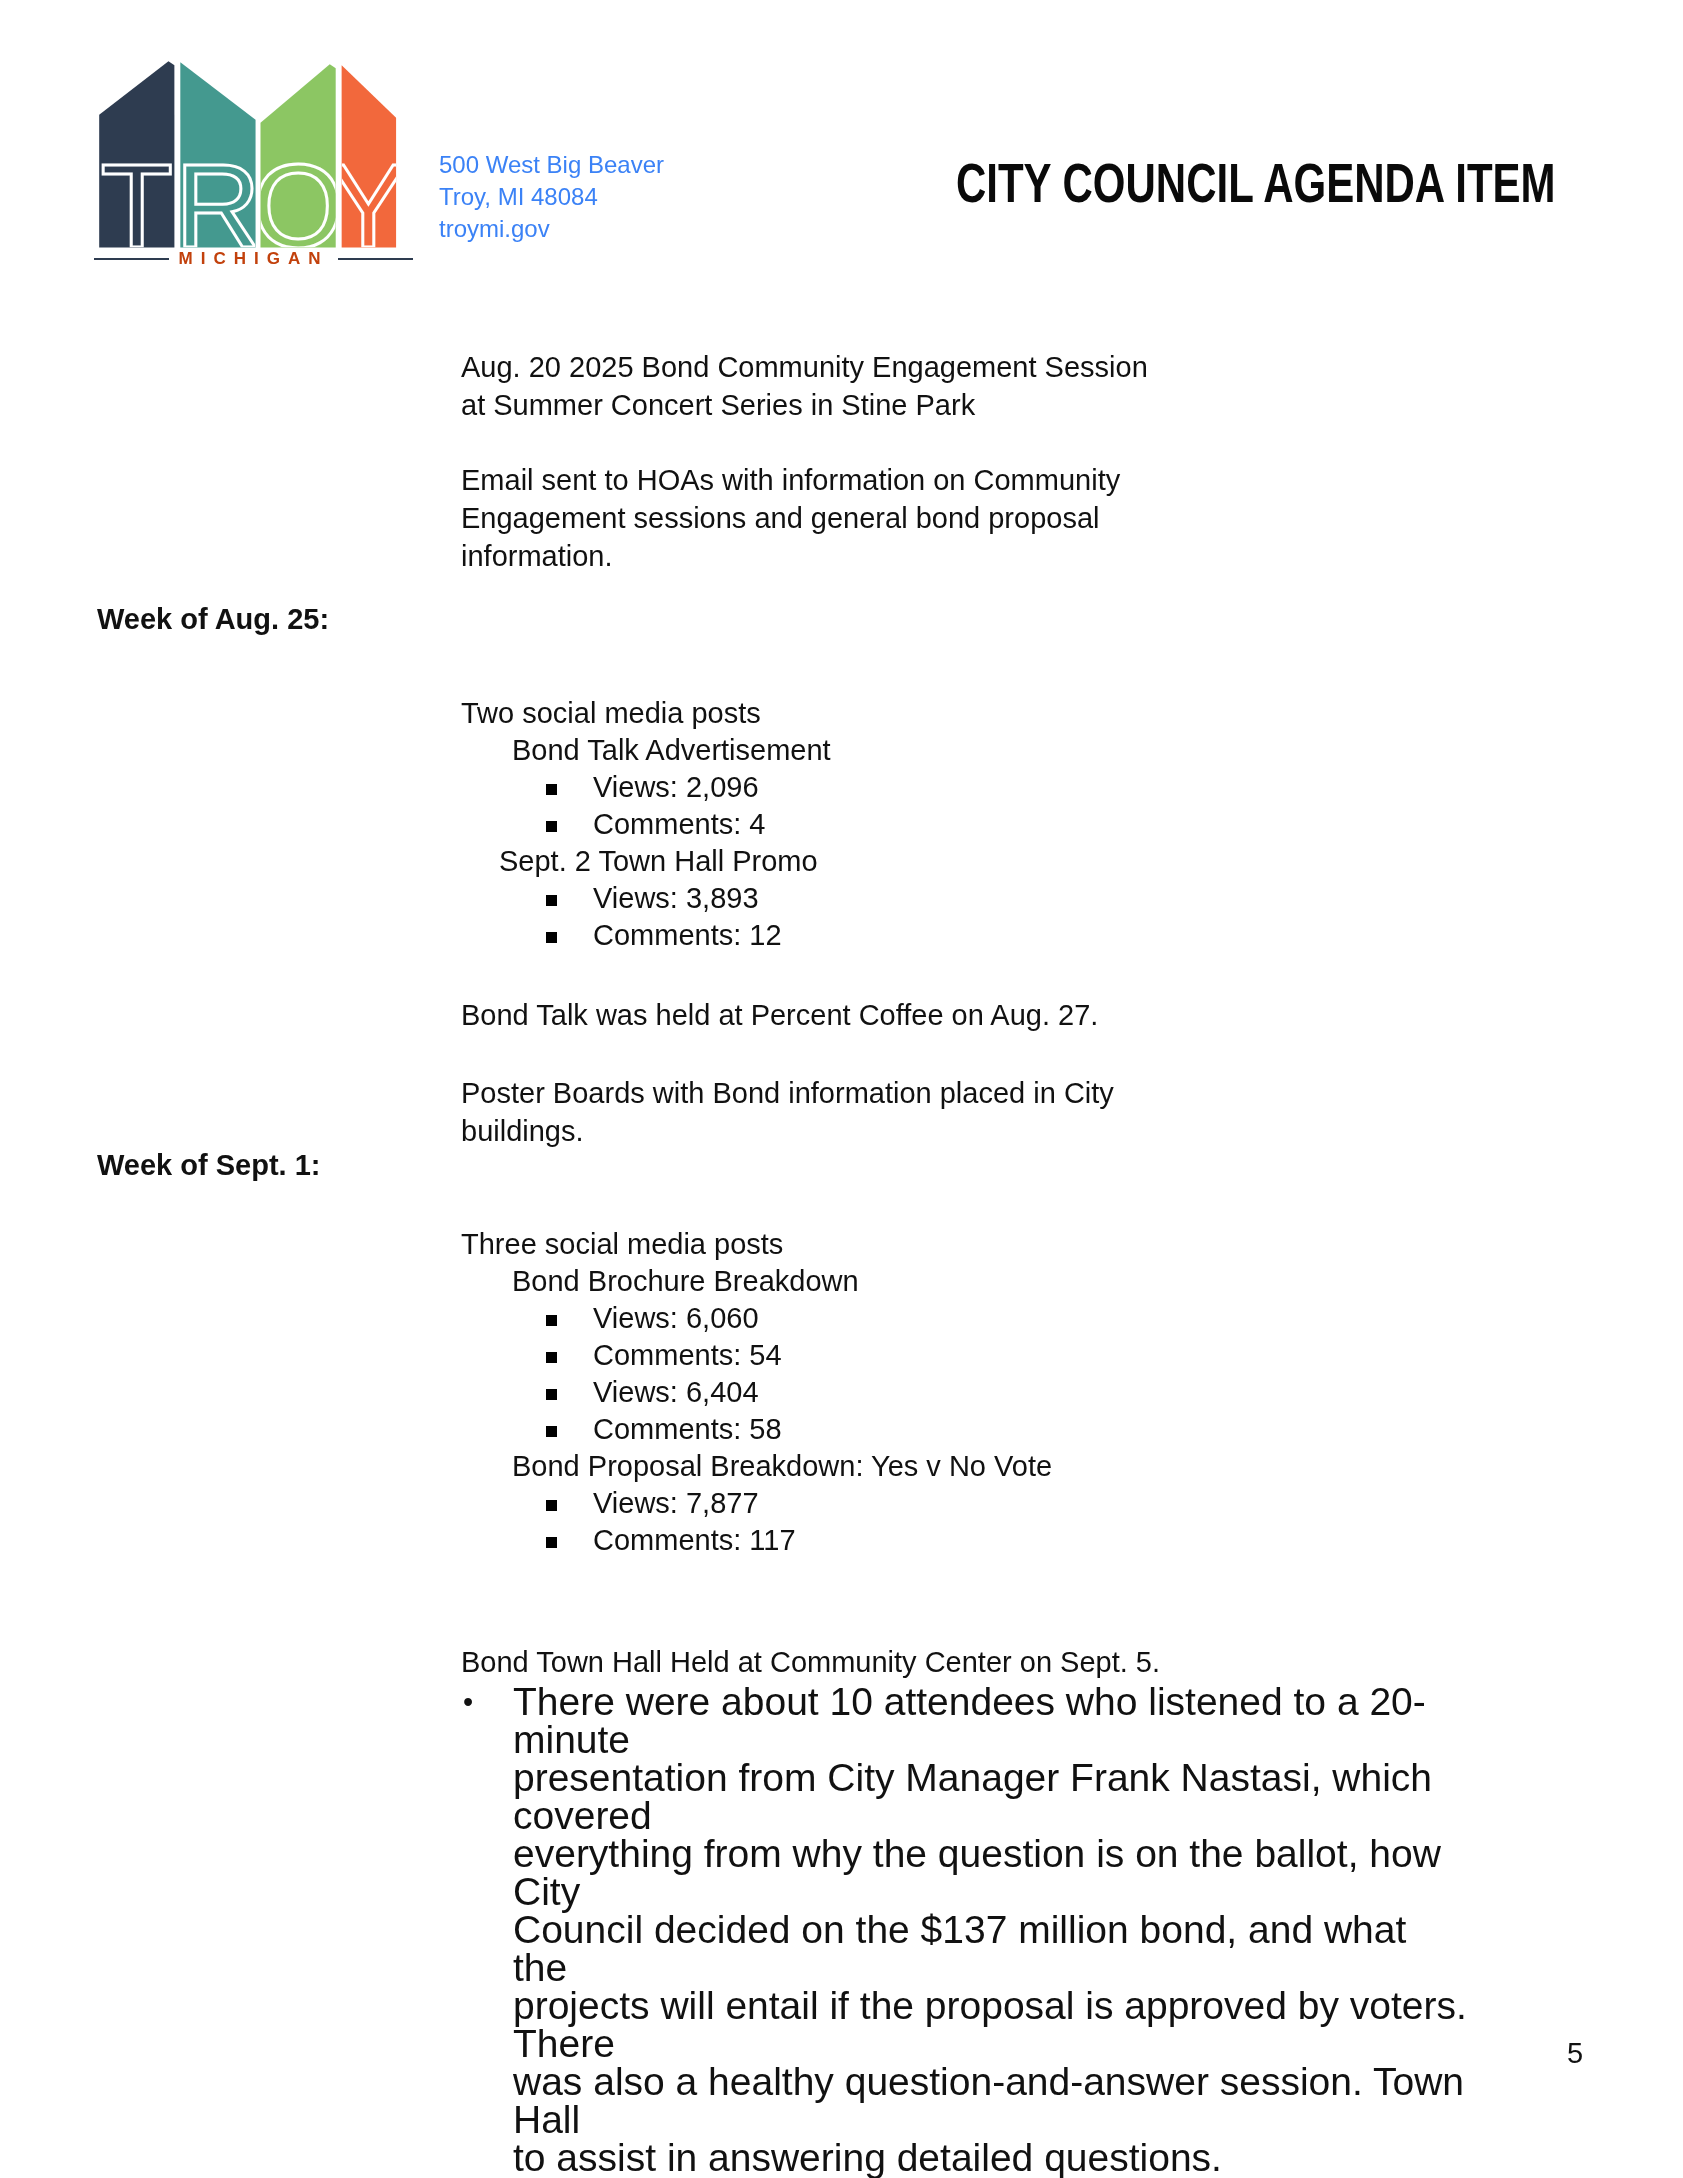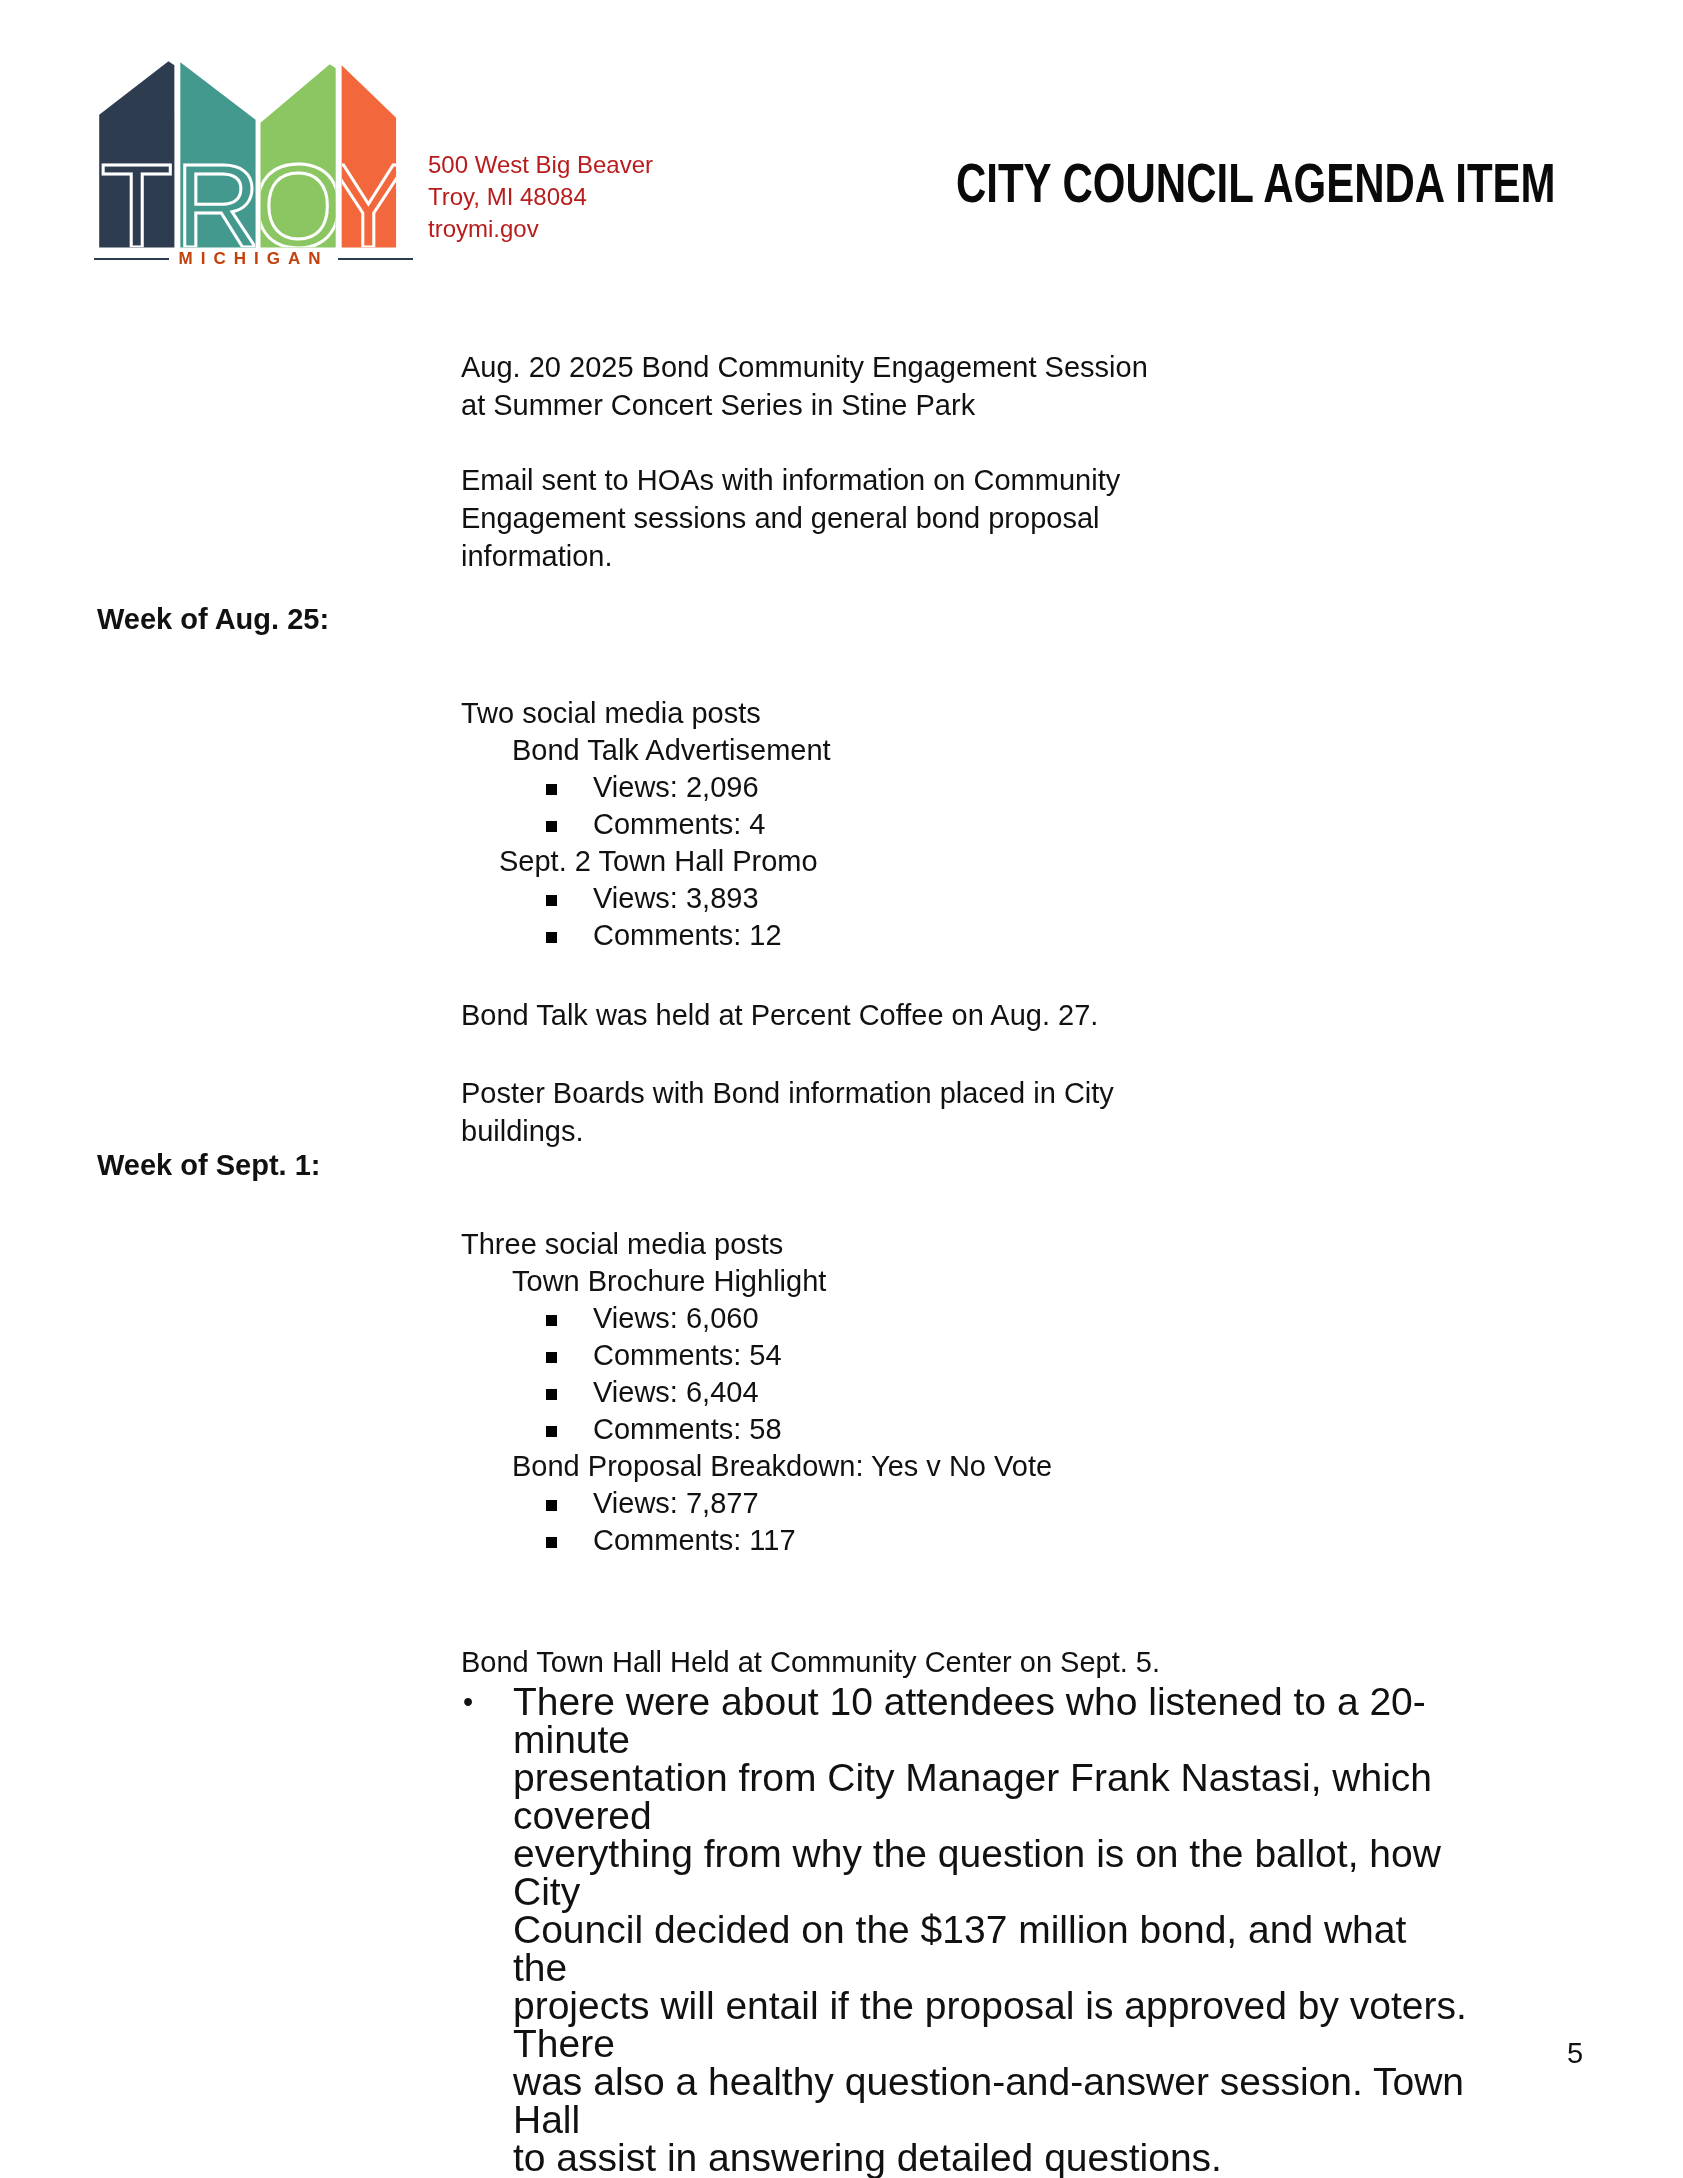--- a/index.html
+++ b/index.html
@@ -18,21 +18,21 @@
   #michigan-row{
     position:absolute;left:94px;top:249px;width:319px;
     display:flex;align-items:center;gap:10px;
   }
   .mline{flex:1;height:2px;background:#2E3C50;}
   #michigan-label{
     font-size:17px;font-weight:bold;letter-spacing:8px;color:#c2410c;white-space:nowrap;
   }
   
   #address{
-    left:428px;top:149px;font-size:24px;line-height:32px;color:#b91c1c;white-space:pre-line;
+    left:439px;top:149px;font-size:24px;line-height:32px;color:#3b82f6;white-space:pre-line;
   }
   
   #doc-title{
     right:127px;top:155px;font-size:56px;font-weight:bold;line-height:1;
     white-space:nowrap;transform:scaleX(0.75);transform-origin:100% 50%;color:#0a0a0a;
   }
   
   .para{font-size:29px;line-height:38px;white-space:pre-line;}
   .weeklabel{font-size:29px;line-height:38px;font-weight:bold;}
   .list{font-size:29px;}
@@ -111,21 +111,21 @@
 
 <div class="abs para" style="left:461px;top:996px;width:941px;">Bond Talk was held at Percent Coffee on Aug. 27.</div>
 
 <div class="abs para" style="left:461px;top:1074px;width:891px;">Poster Boards with Bond information placed in City
 buildings.</div>
 
 <div class="abs weeklabel" style="left:97px;top:1146px;">Week of Sept. 1:</div>
 
 <div class="abs list" style="left:461px;top:1226px;">
   <div class="row intro">Three social media posts</div>
-  <div class="row name">Town Brochure Highlight</div>
+  <div class="row name">Bond Brochure Breakdown</div>
   <div class="row stat"><span class="sq"></span><span>Views: 6,060</span></div>
   <div class="row stat"><span class="sq"></span><span>Comments: 54</span></div>
   <div class="row stat"><span class="sq"></span><span>Views: 6,404</span></div>
   <div class="row stat"><span class="sq"></span><span>Comments: 58</span></div>
   <div class="row name">Bond Proposal Breakdown: Yes v No Vote</div>
   <div class="row stat"><span class="sq"></span><span>Views: 7,877</span></div>
   <div class="row stat"><span class="sq"></span><span>Comments: 117</span></div>
 </div>
 
 <div class="abs para" style="left:461px;top:1643px;width:970px;">Bond Town Hall Held at Community Center on Sept. 5.</div>

